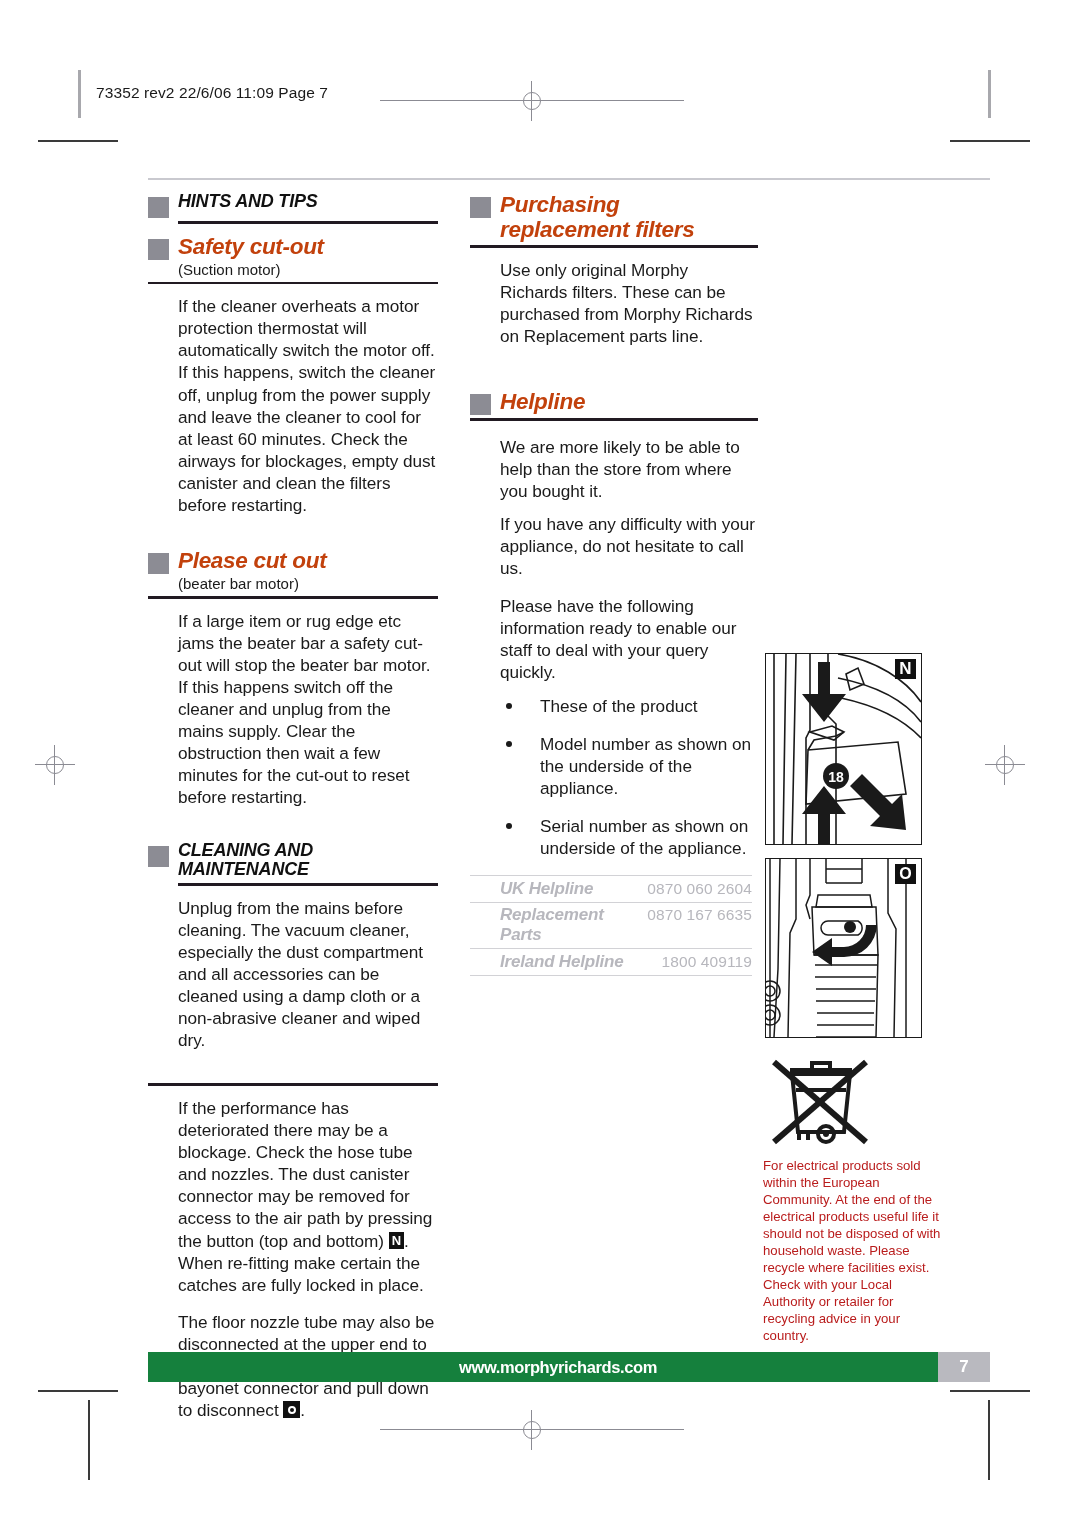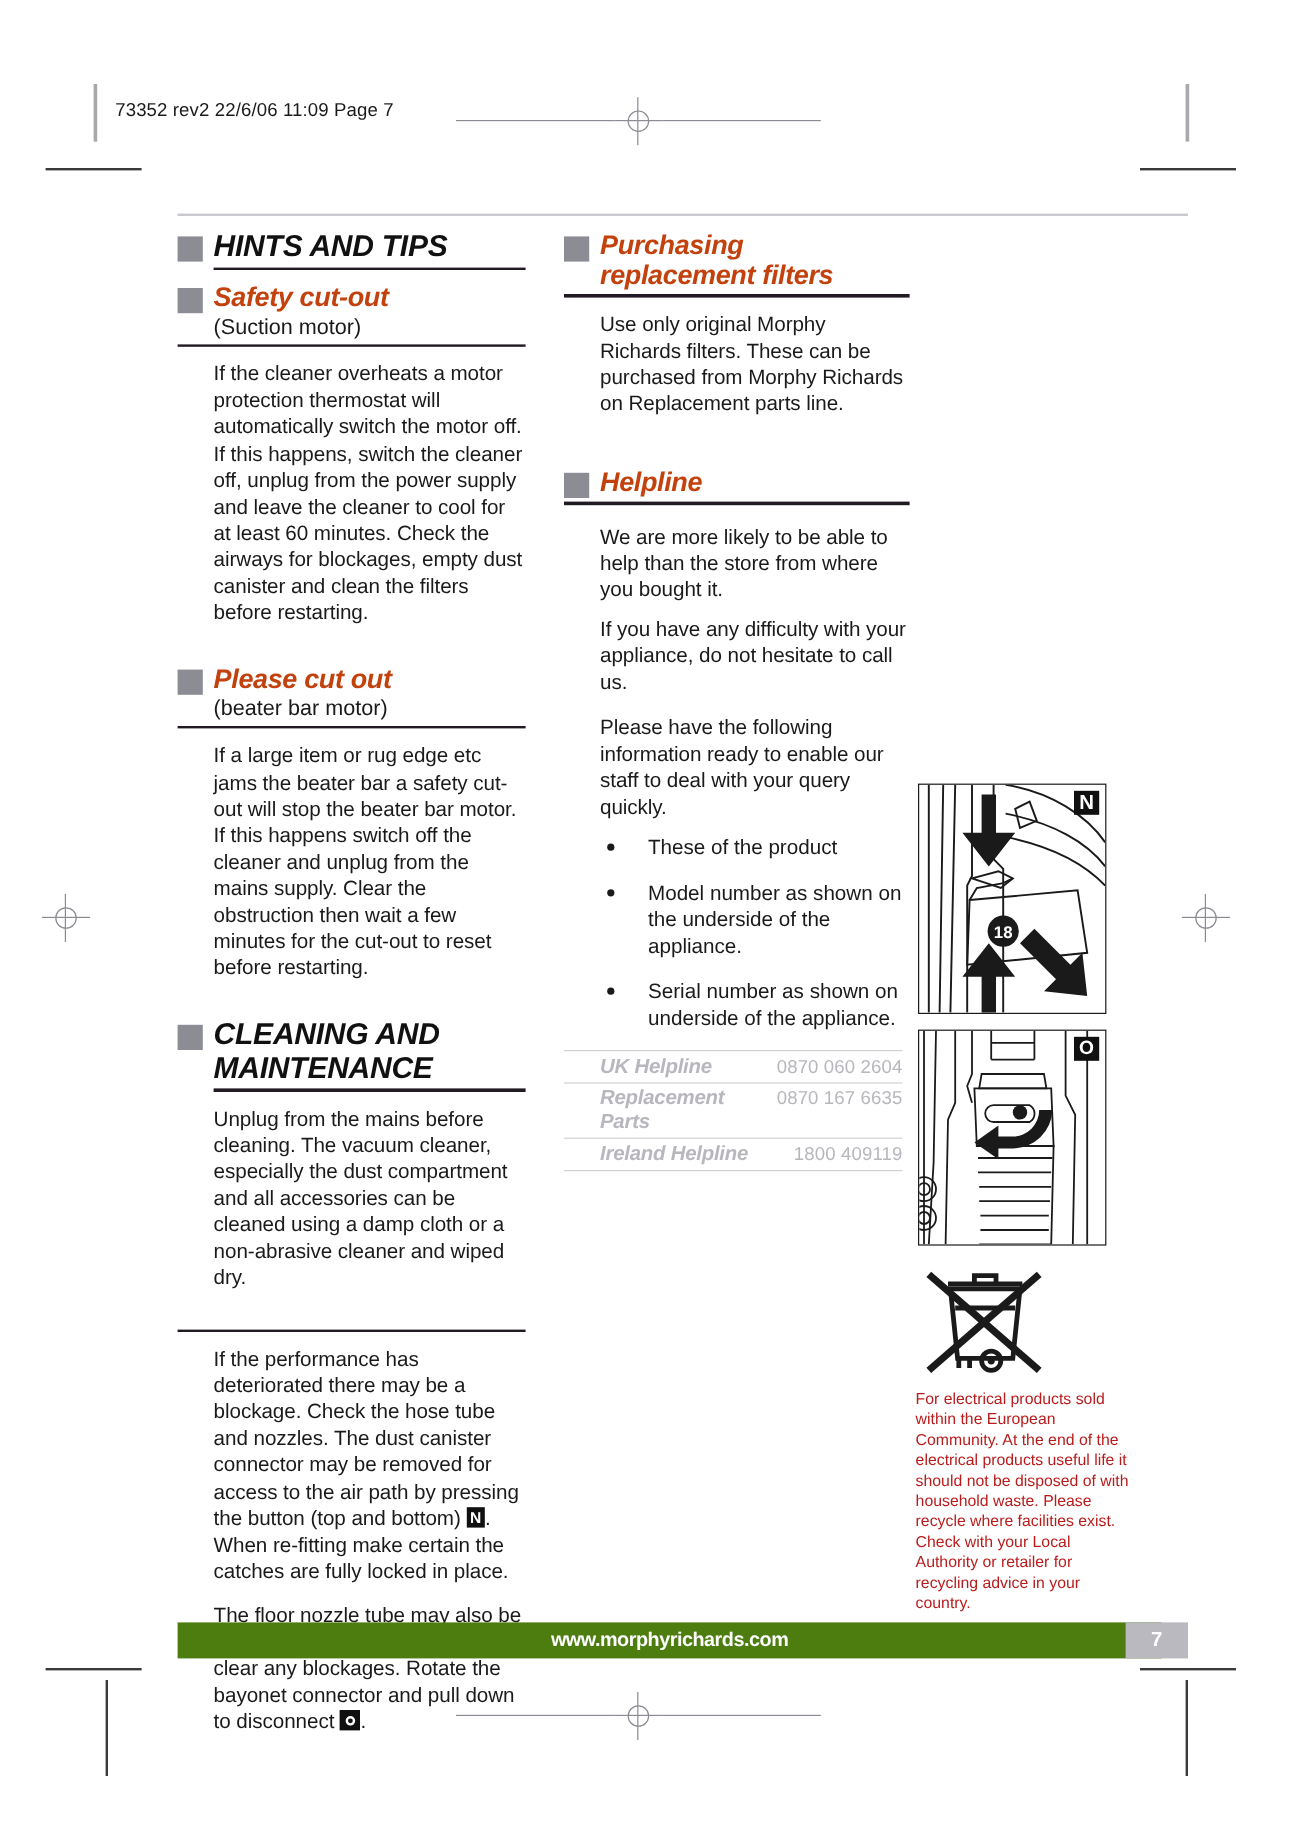--- a/index.html
+++ b/index.html
@@ -37,28 +37,28 @@
   .col-right { left:470px; top:192px; width:288px; }
 
   
   .h-block { position:relative; margin-bottom:4px; }
   .h-row { display:flex; align-items:flex-start; }
   .sq {
     width:21px; height:21px; background:#8c8c94; flex:0 0 auto;
     margin-top:5px; margin-right:9px;
   }
   .h1 {
-    font-size:25px; font-weight:bold; font-style:italic; letter-spacing:-.2px;
+    font-size:18px; font-weight:bold; font-style:italic; letter-spacing:-.2px;
     line-height:1.1; text-transform:uppercase; color:#111;
   }
   .h2 {
     font-size:22.5px; font-weight:bold; font-style:italic; letter-spacing:-.3px;
     line-height:1.12; color:#c2410c;
   }
-  .sub { font-size:18px; line-height:1.2; color:#1a1a1a; margin-left:30px; margin-top:1px; }
+  .sub { font-size:15px; line-height:1.2; color:#1a1a1a; margin-left:30px; margin-top:1px; }
   .hr-head { height:2.6px; background:#211a22; margin-top:3px; }
   .hr-head.indent { margin-left:30px; }
   .hr-head.full { margin-left:0px; }
 
   p.body {
     font-size:17.2px; line-height:1.285; margin:11px 0 0 30px; color:#1a1a1a;
     letter-spacing:-.05px;
   }
   p.body.tight { margin-top:15px; }
 
@@ -109,21 +109,21 @@
 
   .weee { position:absolute; left:766px; top:1050px; width:110px; height:100px; }
 
   .weee-text {
     position:absolute; left:763px; top:1158px; width:180px;
     font-size:13.2px; line-height:1.285; color:#b91c1c;
   }
 
   
   .footer-bar {
-    position:absolute; left:148px; top:1352px; width:820px; height:30px; background:#4d7c0f;
+    position:absolute; left:148px; top:1352px; width:820px; height:30px; background:#15803d;
     display:flex; align-items:center; justify-content:center;
   }
   .footer-bar span { color:#fff; font-size:16.5px; font-weight:bold; letter-spacing:-.4px; }
   .footer-page {
     position:absolute; left:938px; top:1352px; width:52px; height:30px; background:#b9b9bf;
     display:flex; align-items:center; justify-content:center;
   }
   .footer-page span { color:#ffffff; font-size:17px; font-weight:bold; }
 </style>
 </head>

